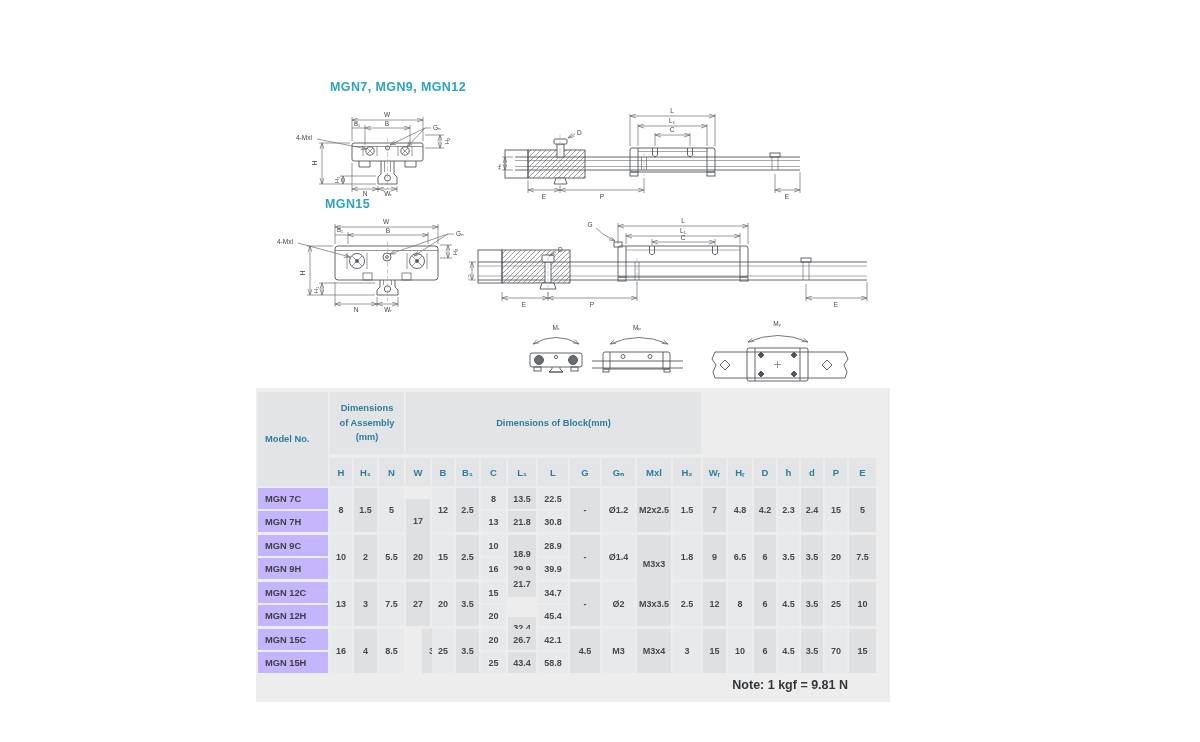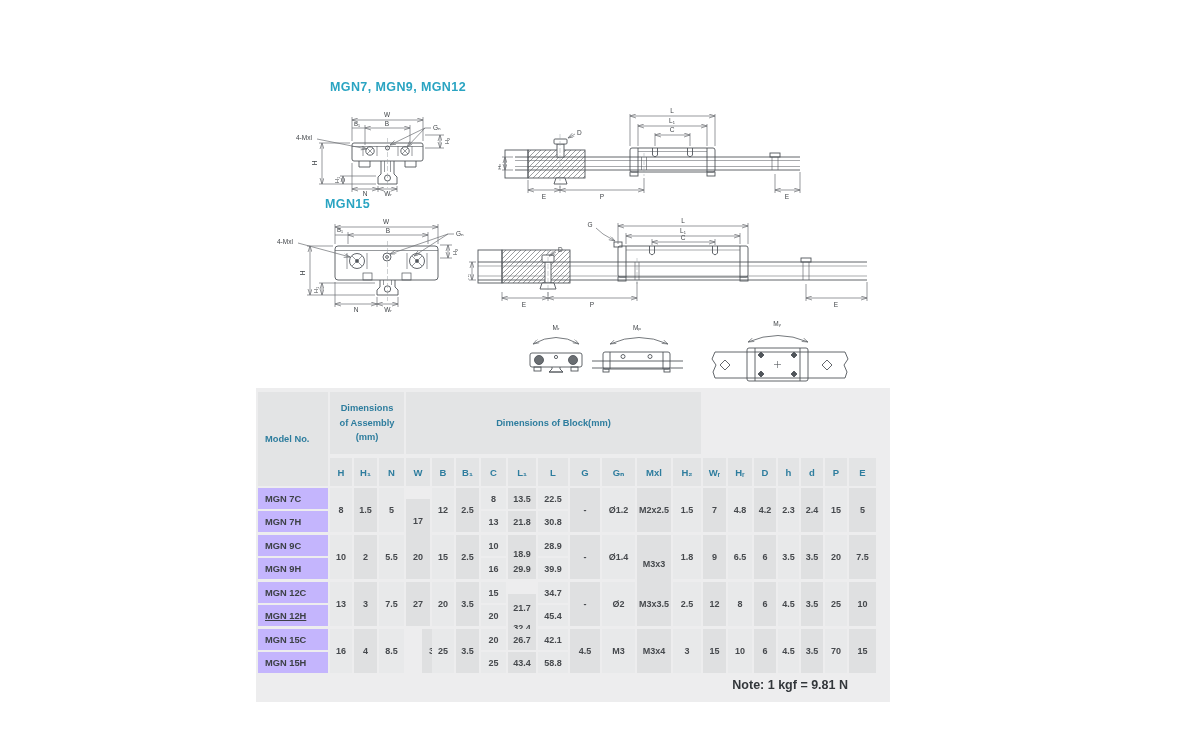--- a/index.html
+++ b/index.html
@@ -415,41 +415,41 @@
       <div class="chip dk val" style="left: 545px; top: 147px; width: 22px; height: 44px;">3.5</div>
       <div class="chip lt val" style="left: 569px; top: 147px; width: 22px; height: 44px;">20</div>
       <div class="chip dk val" style="left: 593px; top: 147px; width: 27px; height: 44px;">7.5</div>
       <div class="chip lt val" style="left: 225px; top: 147px; width: 25px; height: 21px;">10</div>
       <div class="chip lt val" style="left: 225px; top: 170px; width: 25px; height: 21px;">16</div>
       <div class="chip dk val" style="left: 252px; top: 147px; width: 28px; height: 38px;">18.9</div>
       <div class="chip dk val" style="left: 252px; top: 170px; width: 28px; height: 21px;">29.9</div>
       <div class="chip lt val" style="left: 282px; top: 147px; width: 30px; height: 21px;">28.9</div>
       <div class="chip lt val" style="left: 282px; top: 170px; width: 30px; height: 21px;">39.9</div>
       <div class="chip model" style="left: 2px; top: 194px; width: 70px; height: 21px;">MGN 12C</div>
-      <div class="chip model" style="left: 2px; top: 217px; width: 70px; height: 21px; text-decoration: underline;">MGN 12H</div>
+      <div class="chip model" style="left: 2px; top: 217px; width: 70px; height: 21px;">MGN 12H</div>
       <div class="chip lt val" style="left: 74px; top: 194px; width: 22px; height: 44px;">13</div>
       <div class="chip dk val" style="left: 98px; top: 194px; width: 23px; height: 44px;">3</div>
       <div class="chip lt val" style="left: 123px; top: 194px; width: 25px; height: 44px;">7.5</div>
       <div class="chip dk val" style="left: 150px; top: 194px; width: 24px; height: 44px;">27</div>
       <div class="chip lt val" style="left: 176px; top: 194px; width: 22px; height: 44px;">20</div>
       <div class="chip dk val" style="left: 200px; top: 194px; width: 23px; height: 44px;">3.5</div>
       <div class="chip dk val" style="left: 314px; top: 194px; width: 30px; height: 44px;">-</div>
       <div class="chip lt val" style="left: 346px; top: 194px; width: 33px; height: 44px;">Ø2</div>
       <div class="chip dk val" style="left: 381px; top: 194px; width: 34px; height: 44px;">M3x3.5</div>
       <div class="chip lt val" style="left: 417px; top: 194px; width: 28px; height: 44px;">2.5</div>
       <div class="chip dk val" style="left: 447px; top: 194px; width: 23px; height: 44px;">12</div>
       <div class="chip lt val" style="left: 472px; top: 194px; width: 24px; height: 44px;">8</div>
       <div class="chip dk val" style="left: 498px; top: 194px; width: 22px; height: 44px;">6</div>
       <div class="chip lt val" style="left: 522px; top: 194px; width: 21px; height: 44px;">4.5</div>
       <div class="chip dk val" style="left: 545px; top: 194px; width: 22px; height: 44px;">3.5</div>
       <div class="chip lt val" style="left: 569px; top: 194px; width: 22px; height: 44px;">25</div>
       <div class="chip dk val" style="left: 593px; top: 194px; width: 27px; height: 44px;">10</div>
       <div class="chip lt val" style="left: 225px; top: 194px; width: 25px; height: 21px;">15</div>
       <div class="chip lt val" style="left: 225px; top: 217px; width: 25px; height: 21px;">20</div>
-      <div class="chip dk val" style="left: 252px; top: 206px; width: 28px; height: 27px;">21.7</div>
+      <div class="chip dk val" style="left: 252px; top: 182px; width: 28px; height: 27px;">21.7</div>
       <div class="chip dk val" style="left: 252px; top: 217px; width: 28px; height: 21px; margin-top: 12px;">32.4</div>
       <div class="chip lt val" style="left: 282px; top: 194px; width: 30px; height: 21px;">34.7</div>
       <div class="chip lt val" style="left: 282px; top: 217px; width: 30px; height: 21px;">45.4</div>
       <div class="chip model" style="left: 2px; top: 241px; width: 70px; height: 21px;">MGN 15C</div>
       <div class="chip model" style="left: 2px; top: 264px; width: 70px; height: 21px;">MGN 15H</div>
       <div class="chip lt val" style="left: 74px; top: 241px; width: 22px; height: 44px;">16</div>
       <div class="chip dk val" style="left: 98px; top: 241px; width: 23px; height: 44px;">4</div>
       <div class="chip lt val" style="left: 123px; top: 241px; width: 25px; height: 44px;">8.5</div>
       <div class="chip dk val" style="left: 150px; top: 241px; width: 24px; height: 44px; margin-left: 16px;">32</div>
       <div class="chip lt val" style="left: 176px; top: 241px; width: 22px; height: 44px;">25</div>

